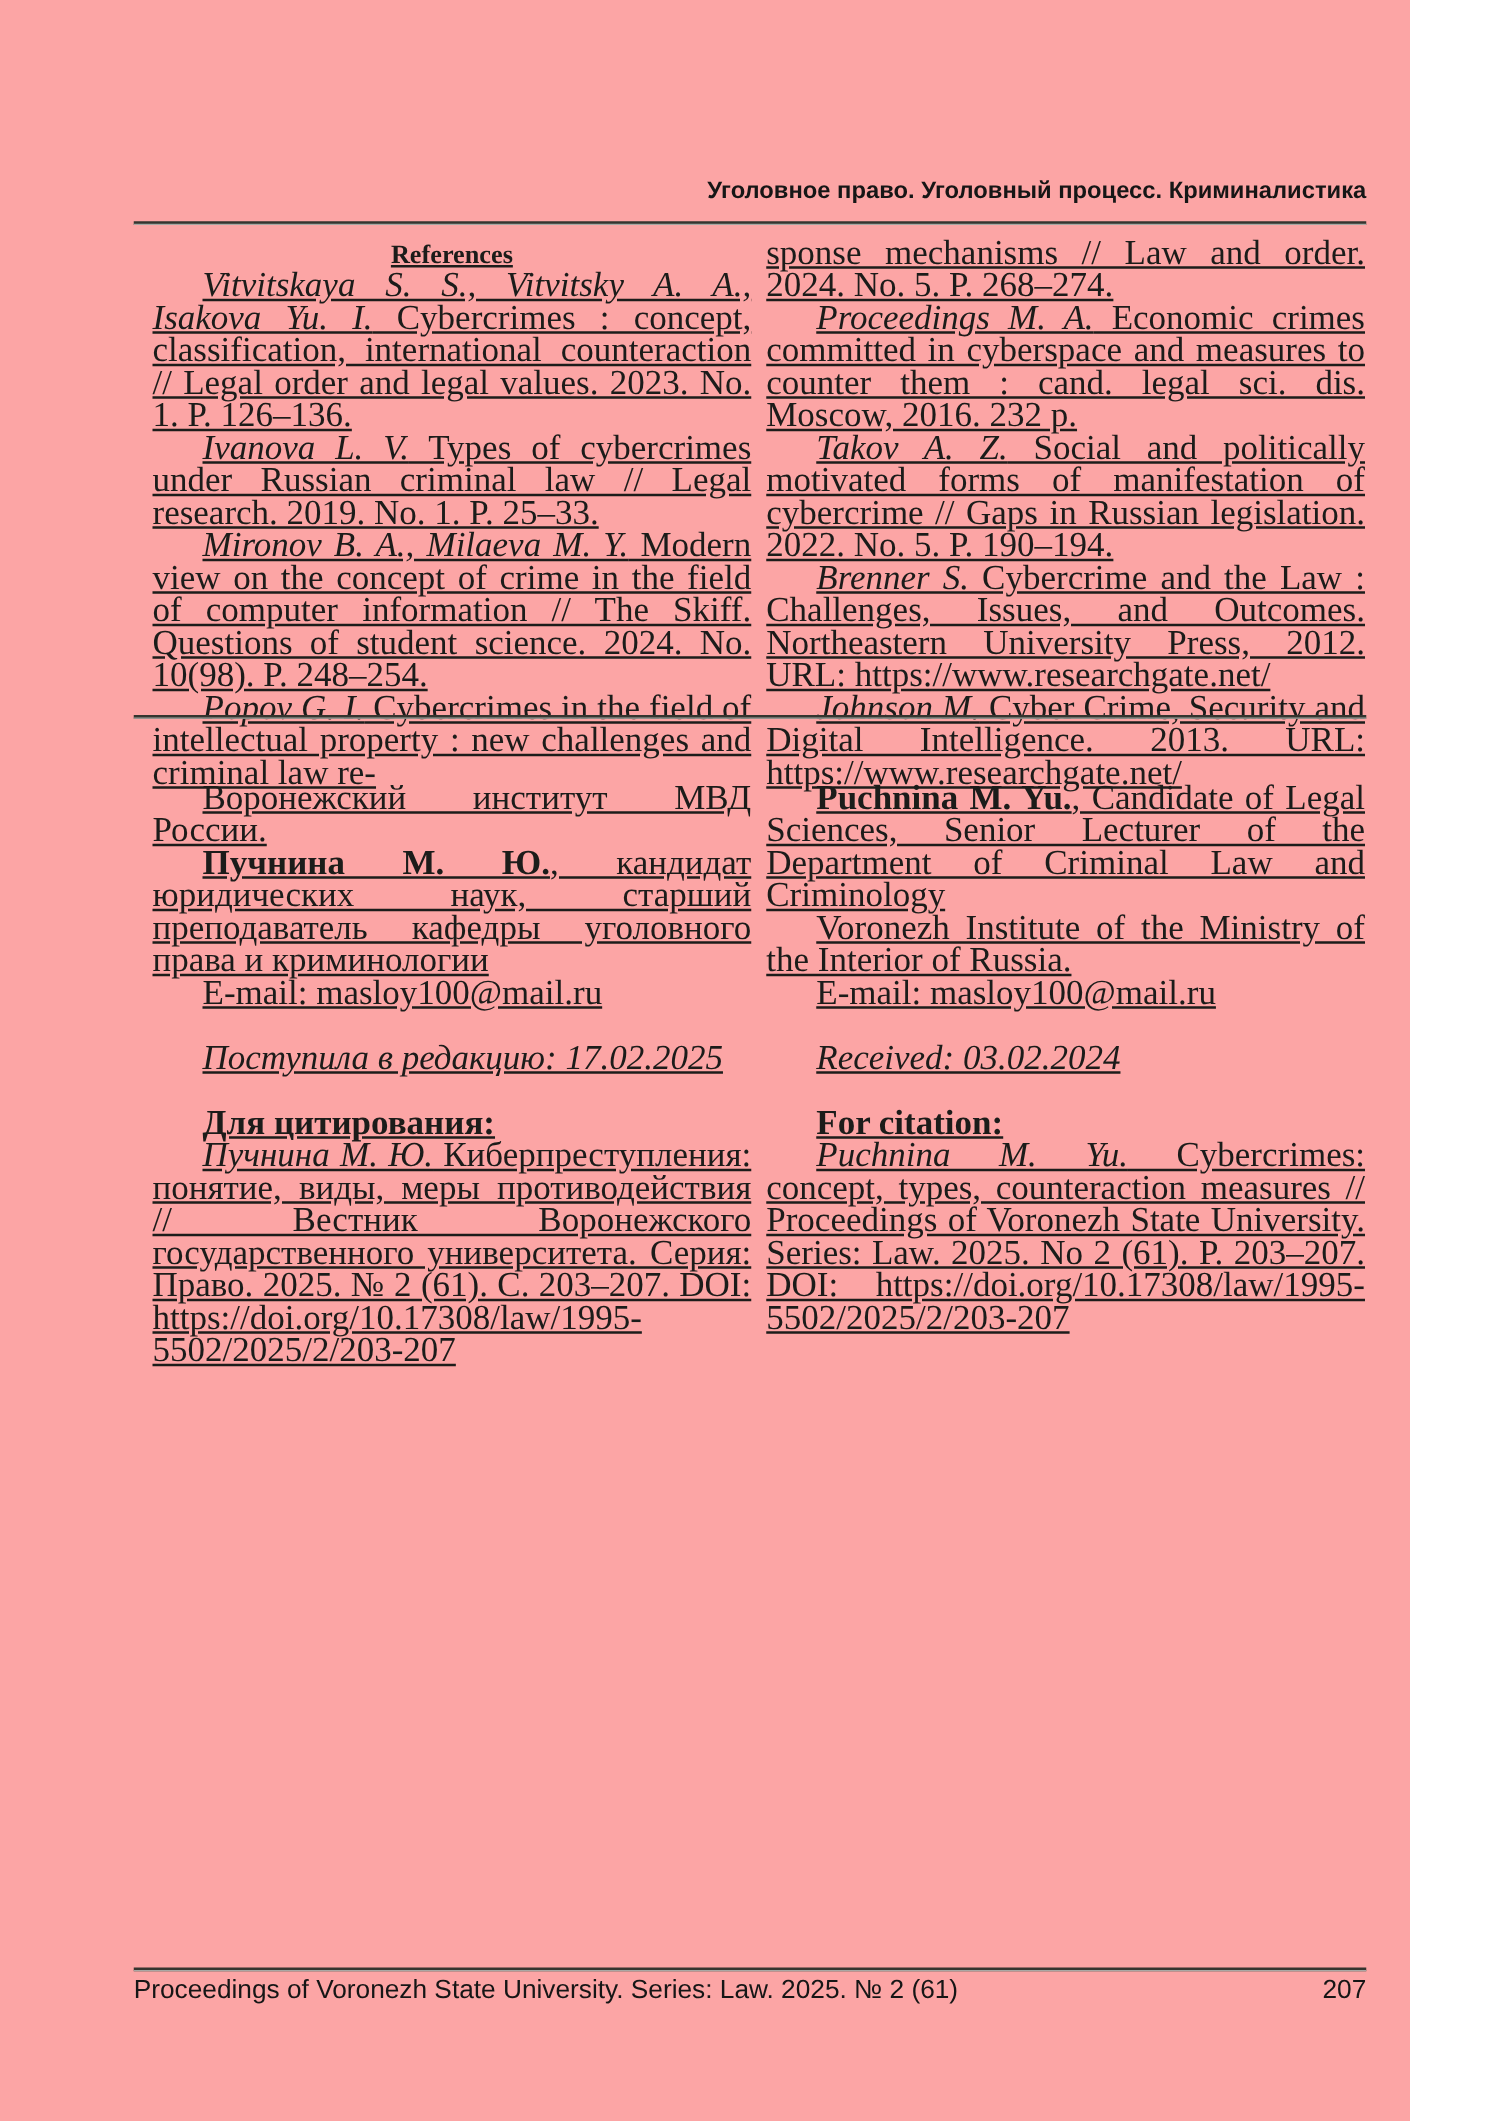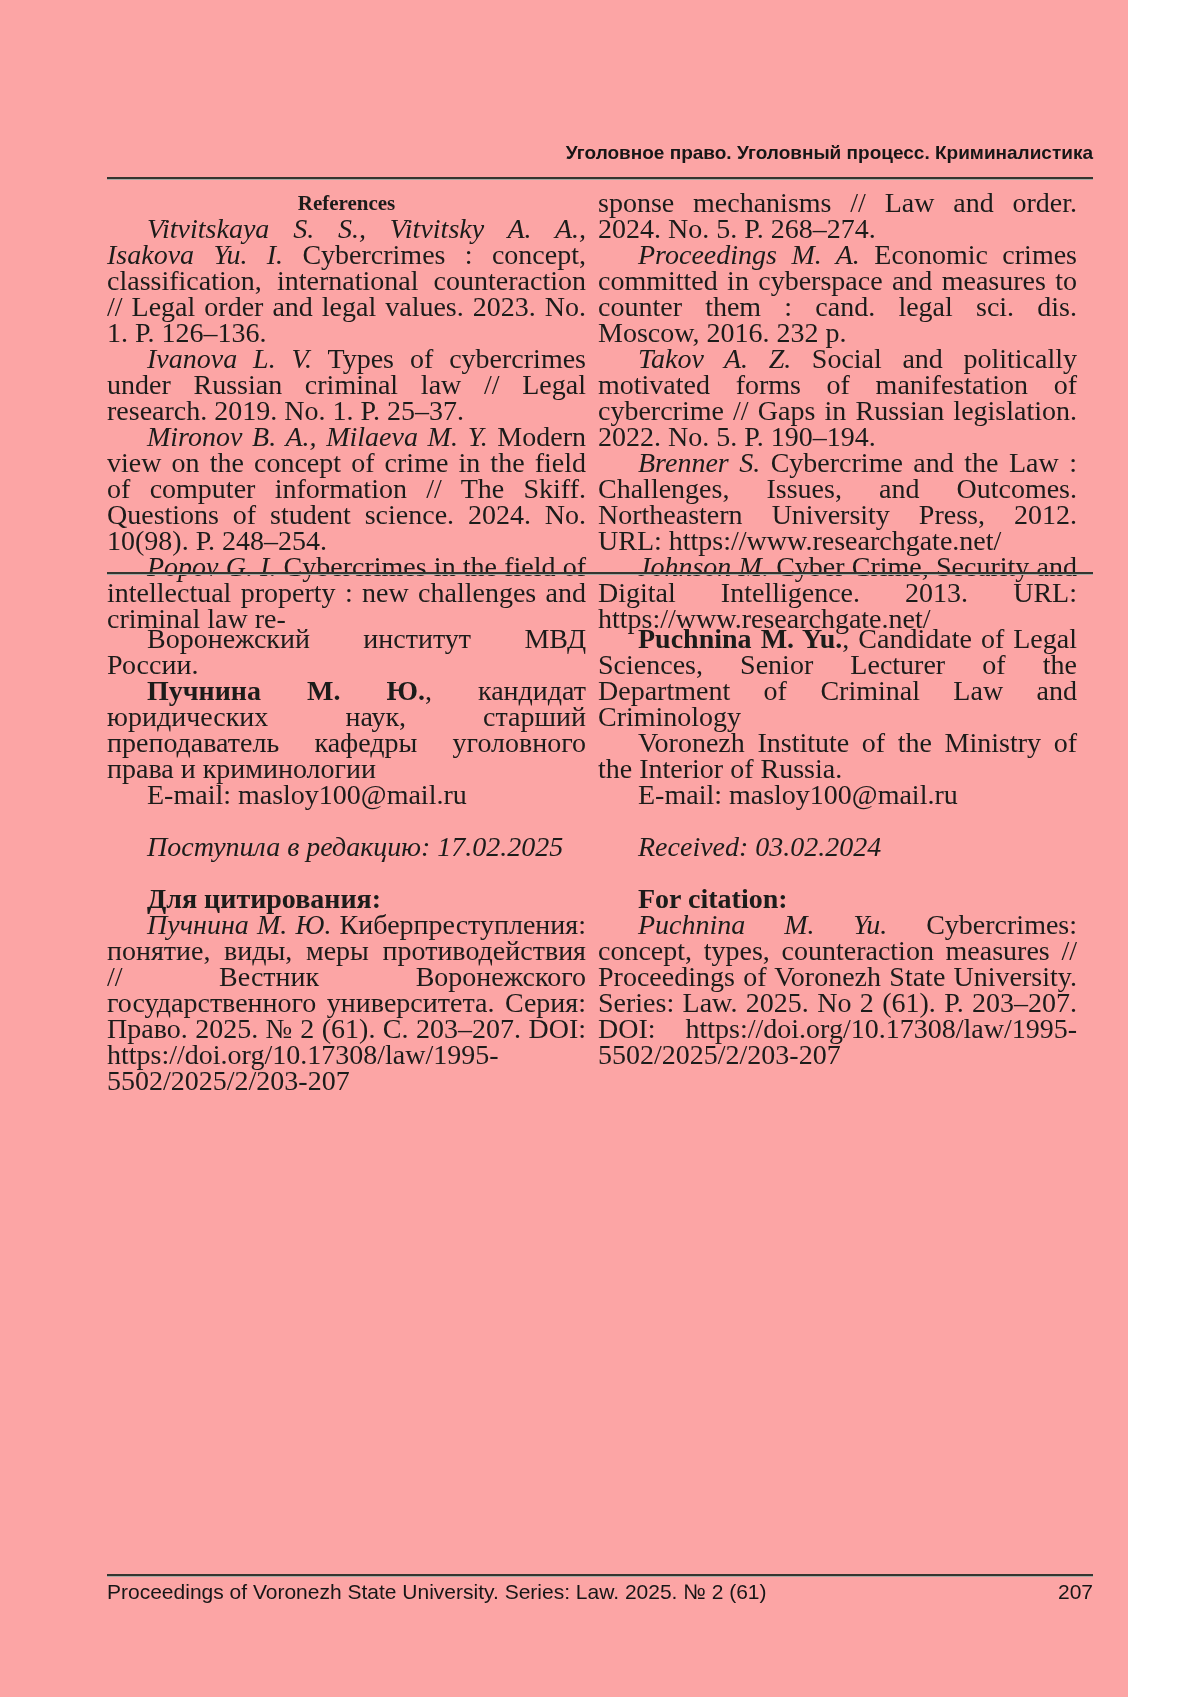--- a/index.html
+++ b/index.html
@@ -28,23 +28,24 @@
     height: 2px;
     background: #35352f;
     border-bottom: 1px solid #a8a8a4;
   }
   .rule-header { top: 177px; }
   .rule-mid    { top: 572px; }
   .rule-footer { top: 1574px; }
 
   .two-col {
     position: absolute;
-    left: 107px; width: 986px;
+    left: 122px; width: 986px;
     display: flex;
     gap: 12px;
+    text-decoration: underline;
   }
   .refs-section    { top: 190px; }
   .authors-section { top: 626px; }
   .col { width: 479px; }
 
   .refs-heading {
     margin: 0;
     font-size: 21px;
     font-weight: 700;
     line-height: 26px;
@@ -80,21 +81,21 @@
 
   <div class="running-head">Уголовное право. Уголовный процесс. Криминалистика</div>
 
   <div class="rule rule-header"></div>
 
   <section class="two-col refs-section">
     <div class="col">
       <h2 class="refs-heading">References</h2>
       <div>
           <p class="para indent"><span class="italic">Vitvitskaya S. S., Vitvitsky A. A., Isakova Yu. I.</span><span> Cybercrimes : concept, classification, international counteraction // Legal order and legal values. 2023. No. 1. P. 126–136.</span></p>
-          <p class="para indent"><span class="italic">Ivanova L. V.</span><span> Types of cybercrimes under Russian criminal law // Legal research. 2019. No. 1. P. 25–37.</span></p>
+          <p class="para indent"><span class="italic">Ivanova L. V.</span><span> Types of cybercrimes under Russian criminal law // Legal research. 2019. No. 1. P. 25–33.</span></p>
           <p class="para indent"><span class="italic">Mironov B. A., Milaeva M. Y.</span><span> Modern view on the concept of crime in the field of computer information // The Skiff. Questions of student science. 2024. No. 10(98). P. 248–254.</span></p>
           <p class="para indent"><span class="italic">Popov G. I.</span><span> Cybercrimes in the field of intellectual property : new challenges and criminal law re-</span></p>
         </div>
     </div>
     <div class="col">
       <div>
           <p class="para"><span>sponse mechanisms // Law and order. 2024. No. 5. P. 268–274.</span></p>
           <p class="para indent"><span class="italic">Proceedings M. A.</span><span> Economic crimes committed in cyberspace and measures to counter them : cand. legal sci. dis. Moscow, 2016. 232 p.</span></p>
           <p class="para indent"><span class="italic">Takov A. Z.</span><span> Social and politically motivated forms of manifestation of cybercrime // Gaps in Russian legislation. 2022. No. 5. P. 190–194.</span></p>
           <p class="para indent"><span class="italic">Brenner S.</span><span> Cybercrime and the Law : Challenges, Issues, and Outcomes. Northeastern University Press, 2012. URL: https://www.researchgate.net/</span></p>

